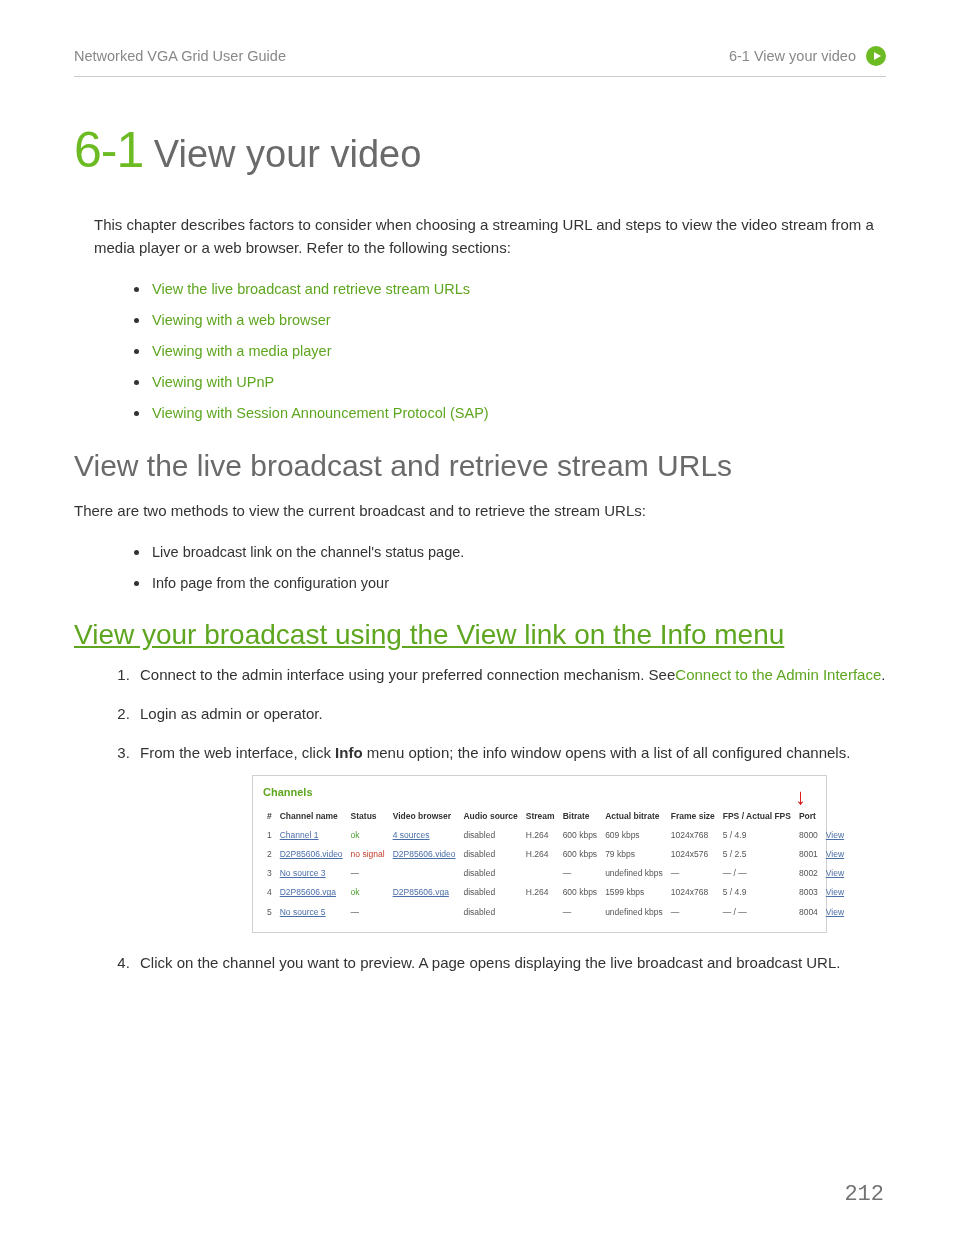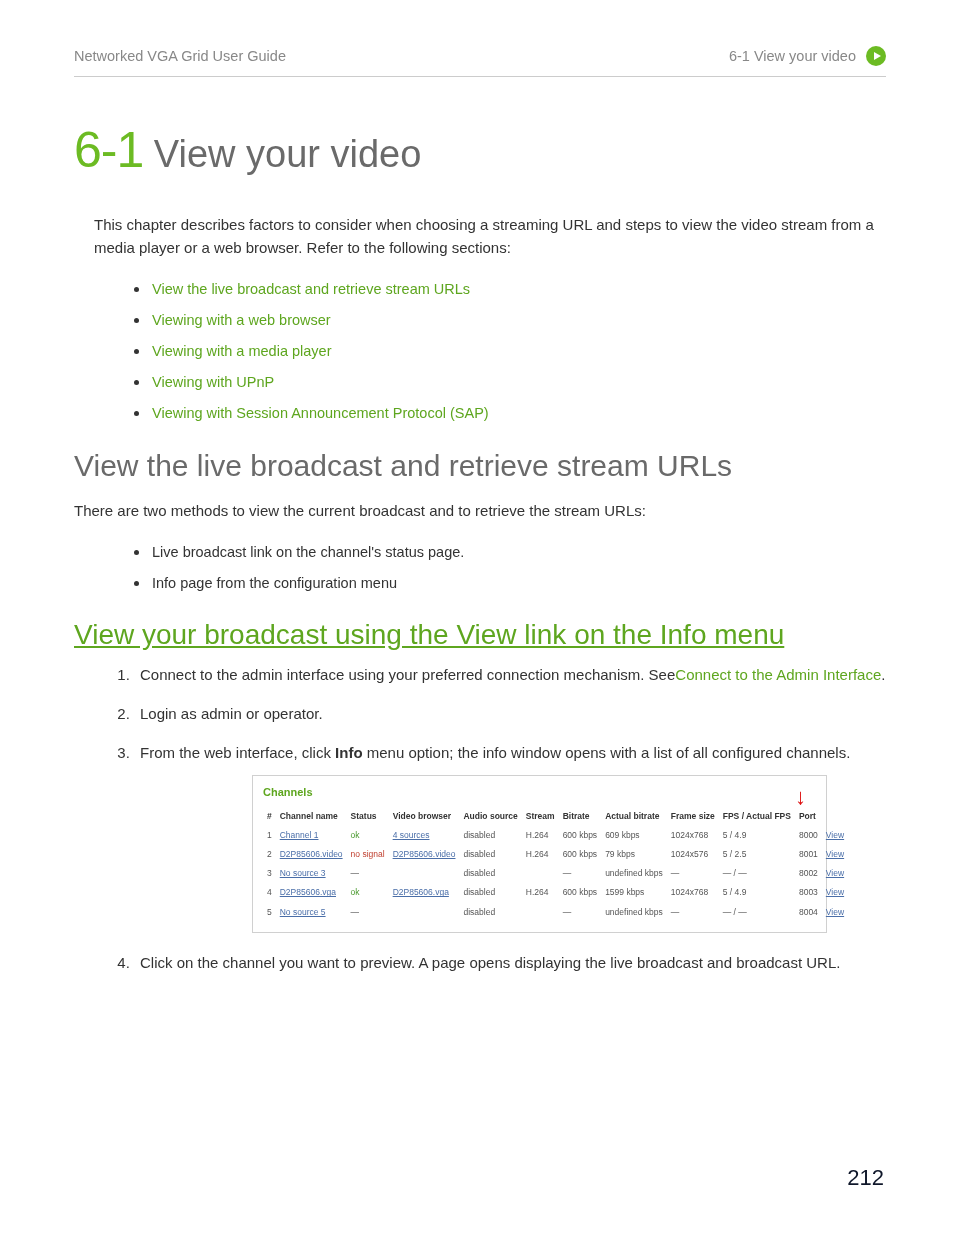--- a/index.html
+++ b/index.html
@@ -141,25 +141,26 @@
   .arrow {
     position: absolute;
     right: 20px;
     top: 4px;
     color: #d11;
     font-size: 22px;
     font-weight: bold;
   }
   .pagenum {
     position: absolute;
-    bottom: 44px;
+    bottom: 28px;
     right: 70px;
-    color: #0f172a;
+    color: #737373;
     font-size: 22px;
     font-weight: 300;
+    font-family: Liberation Mono, monospace;
   }
 </style>
 </head>
 <body>
 
 <div class="page">
   <div class="header-row">
     <span>Networked VGA Grid User Guide</span>
     <span class="header-right">
       <span>6-1  View your video</span>
@@ -178,21 +179,21 @@
       <li><span class="link">Viewing with a web browser</span></li>
       <li><span class="link">Viewing with a media player</span></li>
       <li><span class="link">Viewing with UPnP</span></li>
       <li><span class="link">Viewing with Session Announcement Protocol (SAP)</span></li>
     </ul>
 
   <h2 class="sec">View the live broadcast and retrieve stream URLs</h2>
   <p class="intro" style="margin-left:0">There are two methods to view the current broadcast and to retrieve the stream URLs:</p>
   <ul class="bul">
       <li>Live broadcast link on the channel's status page.</li>
-      <li>Info page from the configuration menu</li>
+      <li>Info page from the configuration your</li>
     </ul>
 
   <h3 class="sub">View your broadcast using the View link on the Info menu</h3>
   <ol class="steps">
     <li>
       <span>Connect to the admin interface using your preferred connection mechanism. See</span><span class="link">Connect to the Admin Interface</span><span>.</span>
     </li>
     <li>Login as admin or operator.</li>
     <li>
       <span>From the web interface, click </span><span class="bold">Info</span><span> menu option; the info window opens with a list of all configured channels.</span>

